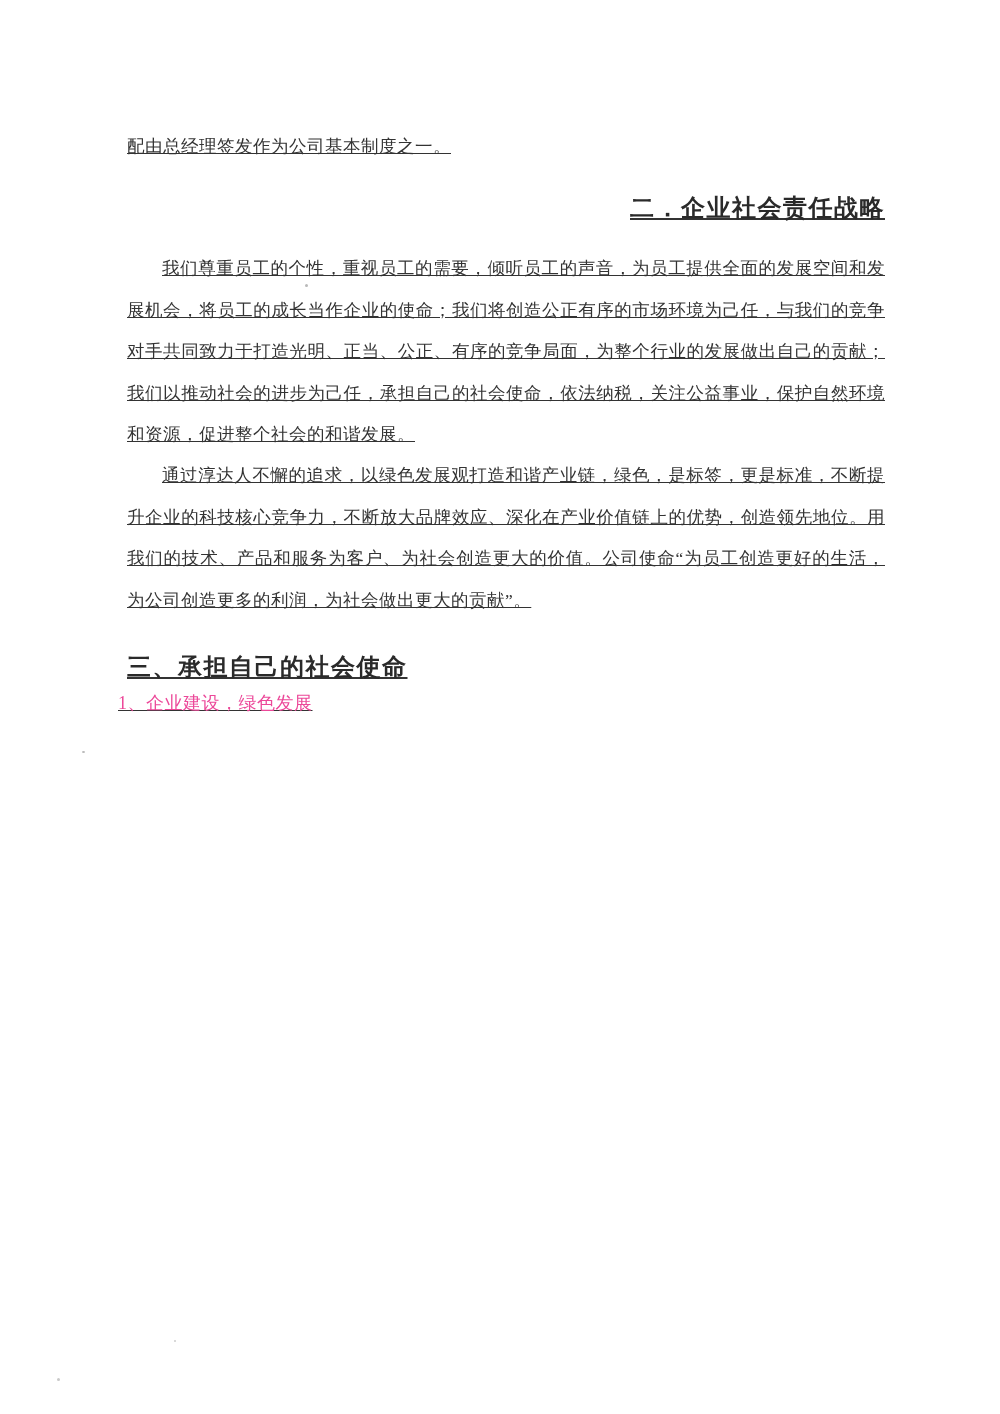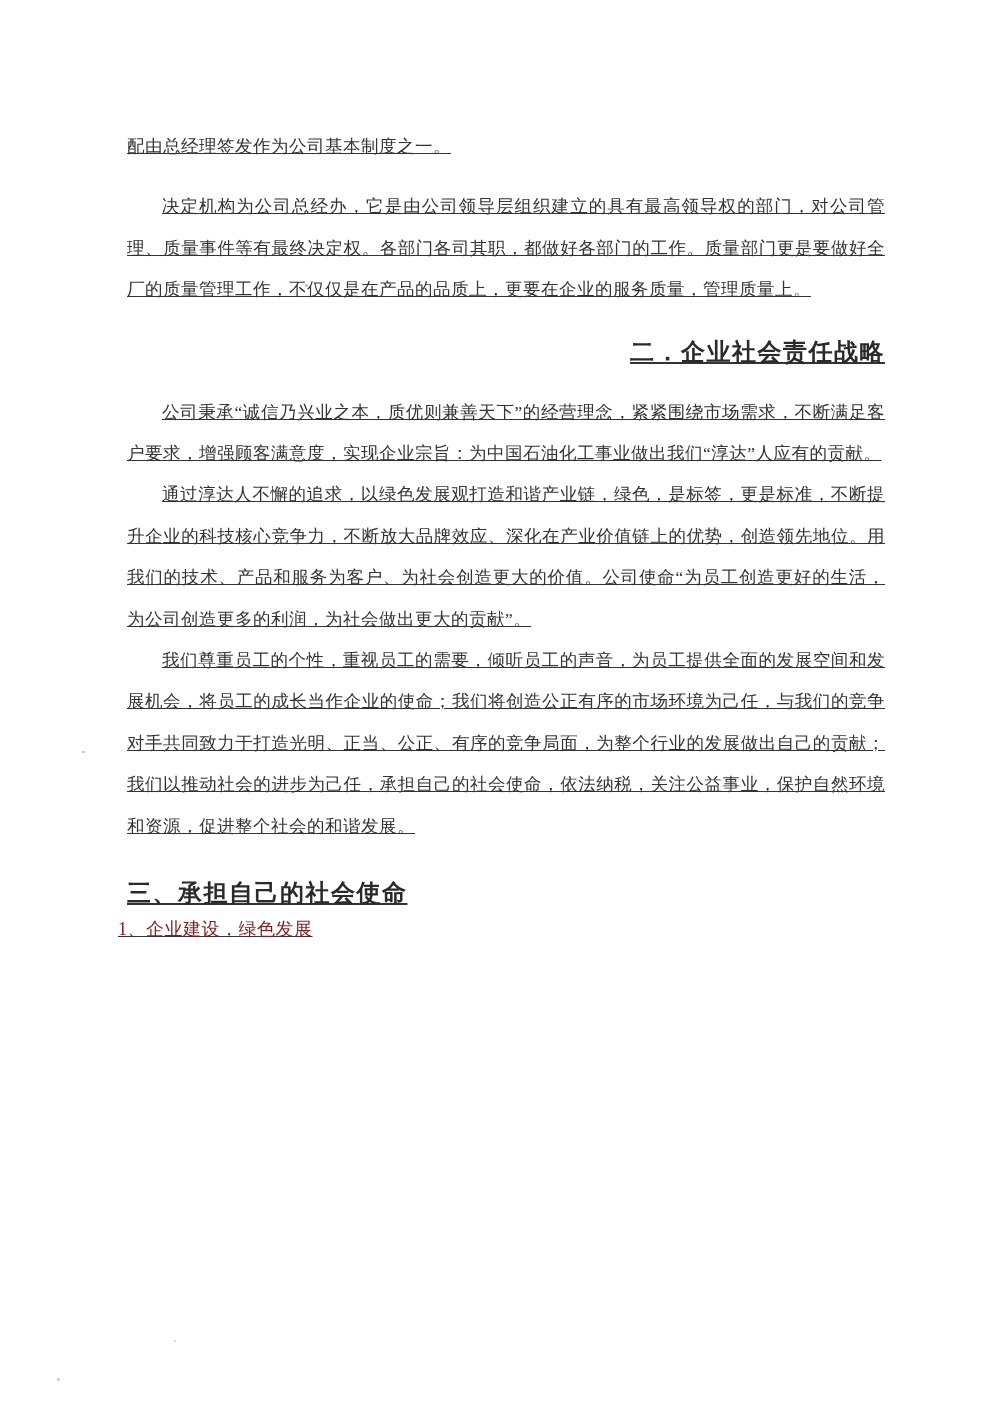--- a/index.html
+++ b/index.html
@@ -59,50 +59,48 @@
   .sec-heading.h-two {
     margin-top: 28px;
     margin-bottom: 0;
   }
   .sub-heading {
     margin: 0;
     font-size: 18px;
     line-height: 36px;
     letter-spacing: 0.5px;
     font-weight: 400;
-    color: #7f1d1d;
+    color: #ec4899;
     margin-left: -9px;
   }
   .last-par {
     margin-top: 5px;
   }
   .speck {
     position: absolute;
     border-radius: 50%;
     background: #b9b9b9;
   }
 </style>
 </head>
 <body>
 
 <div class="page">
   <div class="content">
 
     <p class="body-par gap-after">配由总经理签发作为公司基本制度之一。</p>
 
-    <p class="body-par indent">决定机构为公司总经办，它是由公司领导层组织建立的具有最高领导权的部门，对公司管理、质量事件等有最终决定权。各部门各司其职，都做好各部门的工作。质量部门更是要做好全厂的质量管理工作，不仅仅是在产品的品质上，更要在企业的服务质量，管理质量上。</p>
 
     <h2 class="sec-heading h-one">二．企业社会责任战略</h2>
 
-    <p class="body-par indent">公司秉承“诚信乃兴业之本，质优则兼善天下”的经营理念，紧紧围绕市场需求，不断满足客户要求，增强顾客满意度，实现企业宗旨：为中国石油化工事业做出我们“淳达”人应有的贡献。</p>
 
 
+    <p class="body-par indent">我们尊重员工的个性，重视员工的需要，倾听员工的声音，为员工提供全面的发展空间和发展机会，将员工的成长当作企业的使命；我们将创造公正有序的市场环境为己任，与我们的竞争对手共同致力于打造光明、正当、公正、有序的竞争局面，为整个行业的发展做出自己的贡献；我们以推动社会的进步为己任，承担自己的社会使命，依法纳税，关注公益事业，保护自然环境和资源，促进整个社会的和谐发展。</p>
+
     <p class="body-par indent">通过淳达人不懈的追求，以绿色发展观打造和谐产业链，绿色，是标签，更是标准，不断提升企业的科技核心竞争力，不断放大品牌效应、深化在产业价值链上的优势，创造领先地位。用我们的技术、产品和服务为客户、为社会创造更大的价值。公司使命“为员工创造更好的生活，为公司创造更多的利润，为社会做出更大的贡献”。</p>
-
-    <p class="body-par indent">我们尊重员工的个性，重视员工的需要，倾听员工的声音，为员工提供全面的发展空间和发展机会，将员工的成长当作企业的使命；我们将创造公正有序的市场环境为己任，与我们的竞争对手共同致力于打造光明、正当、公正、有序的竞争局面，为整个行业的发展做出自己的贡献；我们以推动社会的进步为己任，承担自己的社会使命，依法纳税，关注公益事业，保护自然环境和资源，促进整个社会的和谐发展。</p>
 
     <h2 class="sec-heading h-two">三、承担自己的社会使命</h2>
 
     <p class="sub-heading">1、企业建设，绿色发展</p>
 
 
   </div>
 
   <div class="speck" style="left:305px; top:284px; width:3px; height:3px;"></div>
   <div class="speck" style="left:82px; top:751px; width:3px; height:2px;"></div>

